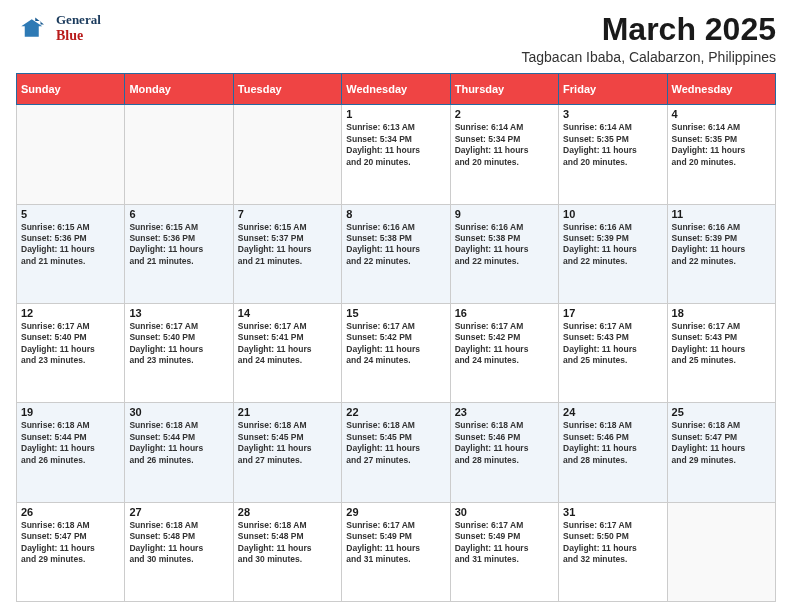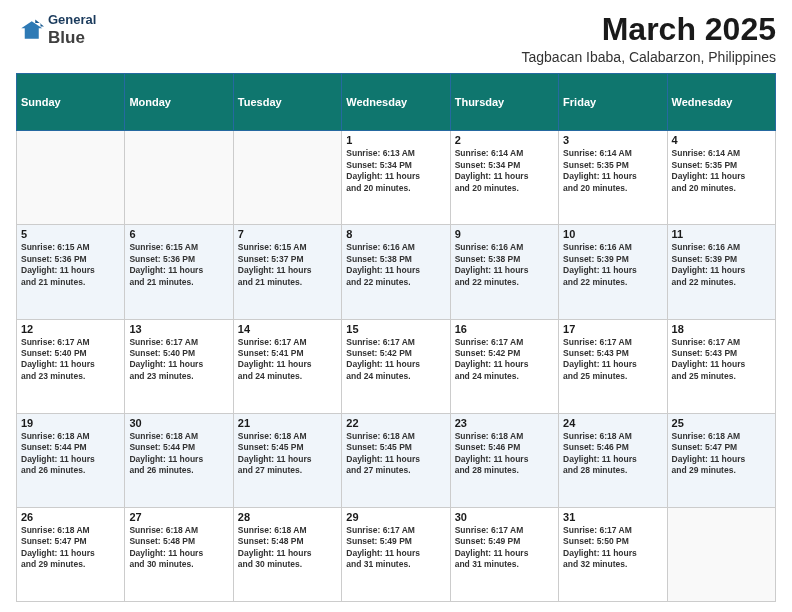--- a/index.html
+++ b/index.html
@@ -19,21 +19,22 @@
     }
     .header {
       display: flex;
       align-items: flex-start;
       justify-content: space-between;
       margin-bottom: 8px;
     }
     .logo {
       display: flex;
       align-items: center;
-      gap: 4px;
+      gap: 12px;
+      font-family: Liberation Serif, serif;
     }
     .logo-icon {
       width: 28px;
       height: 28px;
     }
     .title-section {
       text-align: right;
     }
     .month-title {
       font-size: 32px;
@@ -48,25 +49,25 @@
       margin-left: 44px;
     }
     .calendar {
       flex: 1;
       border: 1px solid #ccc;
       border-collapse: collapse;
       width: 100%;
       table-layout: fixed;
     }
     .calendar th {
-      background: #0f766e;
+      background: #ef4444;
       color: #fff;
       font-size: 11px;
       font-weight: bold;
-      padding: 22px 4px;
+      padding: 9px 4px;
       text-align: left;
       border: 1px solid #2569a0;
     }
     .calendar td {
       vertical-align: top;
       padding: 3px 4px;
       border: 1px solid #ccc;
       font-size: 9px;
       color: #333;
       background: #fff;
@@ -98,21 +99,21 @@
 <div class="page">
   <div class="header">
     <div class="logo">
       <svg class="logo-icon" viewBox="0 0 32 32">
         <rect x="0" y="0" width="32" height="32" fill="white"></rect>
         <polygon points="18,6 30,14 26,14 26,26 10,26 10,14 6,14" fill="#2e7ab5"></polygon>
         <polygon points="22,4 32,12 28,12 28,8 22,8" fill="#1a5a90"></polygon>
       </svg>
       <div>
         <div style="font-size:13px;font-weight:bold;color:#1a3a5c;line-height:1.2;">General</div>
-        <div style="font-size:17px;font-weight:bold;color:#404040;line-height:1.2;">Blue</div>
+        <div style="font-size:14px;font-weight:bold;color:#b91c1c;line-height:1.2;">Blue</div>
       </div>
     </div>
     <div class="title-section">
       <div class="month-title">March 2025</div>
       <div class="location-title">Tagbacan Ibaba, Calabarzon, Philippines</div>
     </div>
   </div>
 
   <table class="calendar">
     <thead>

